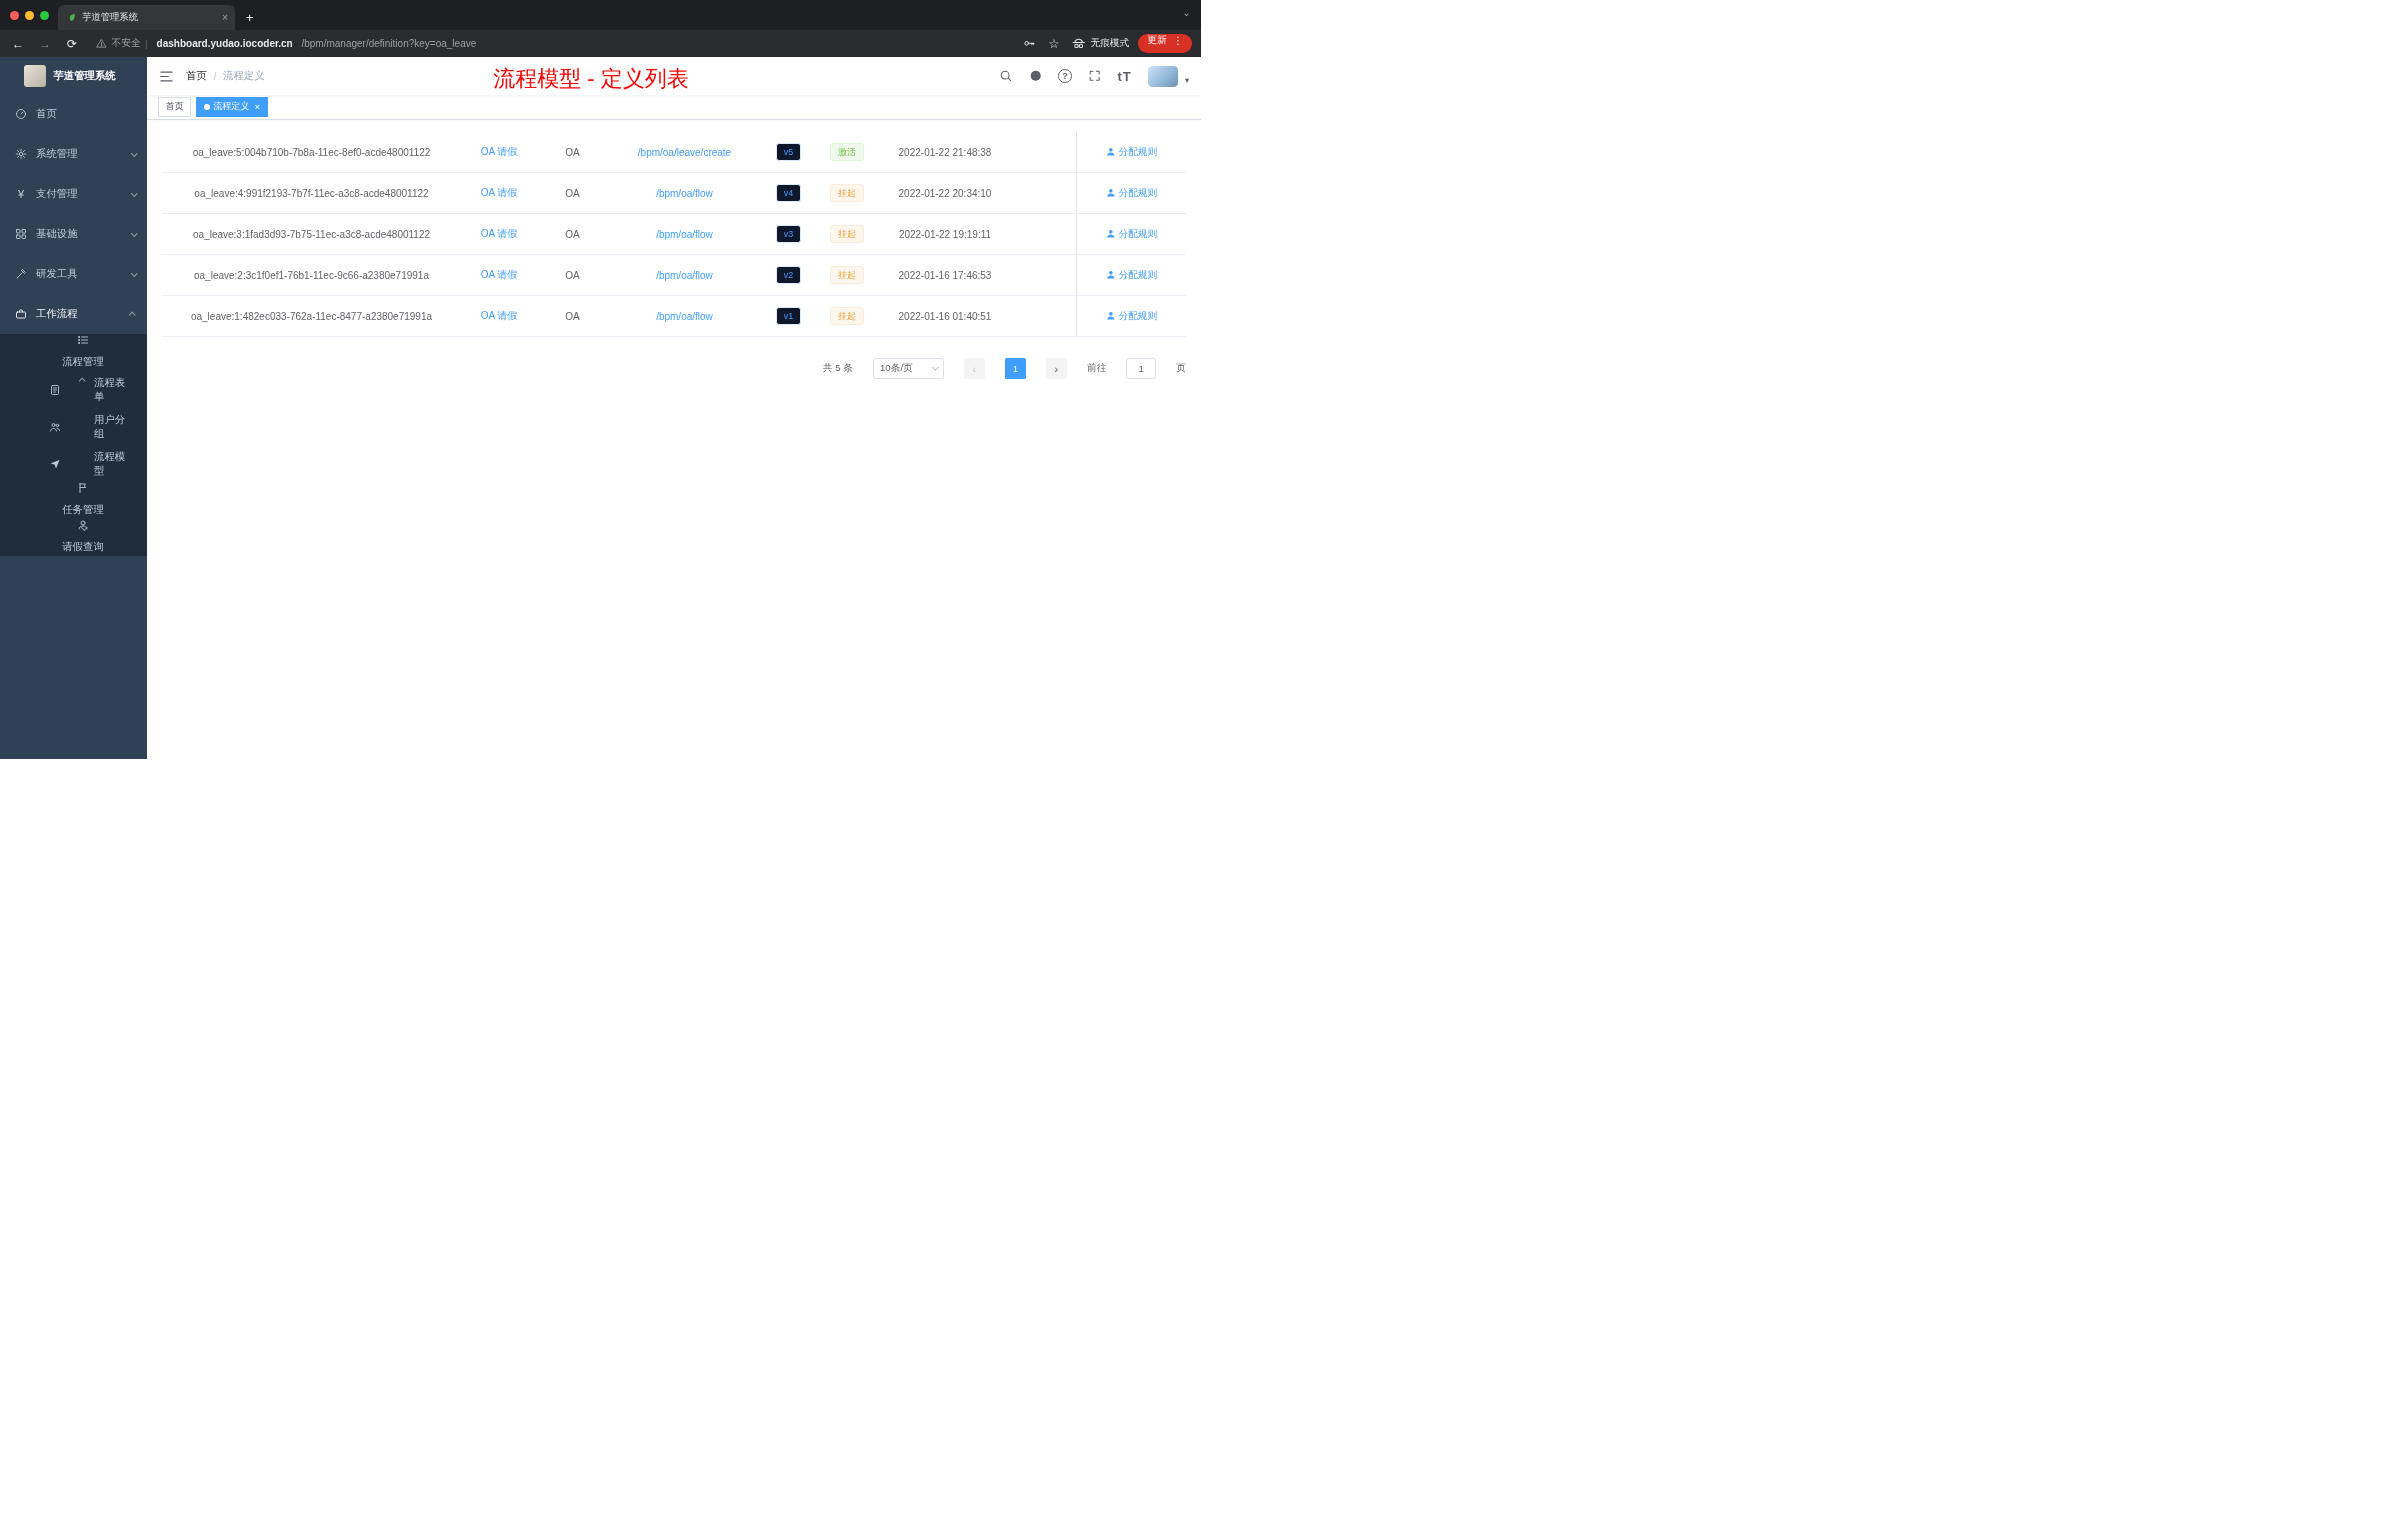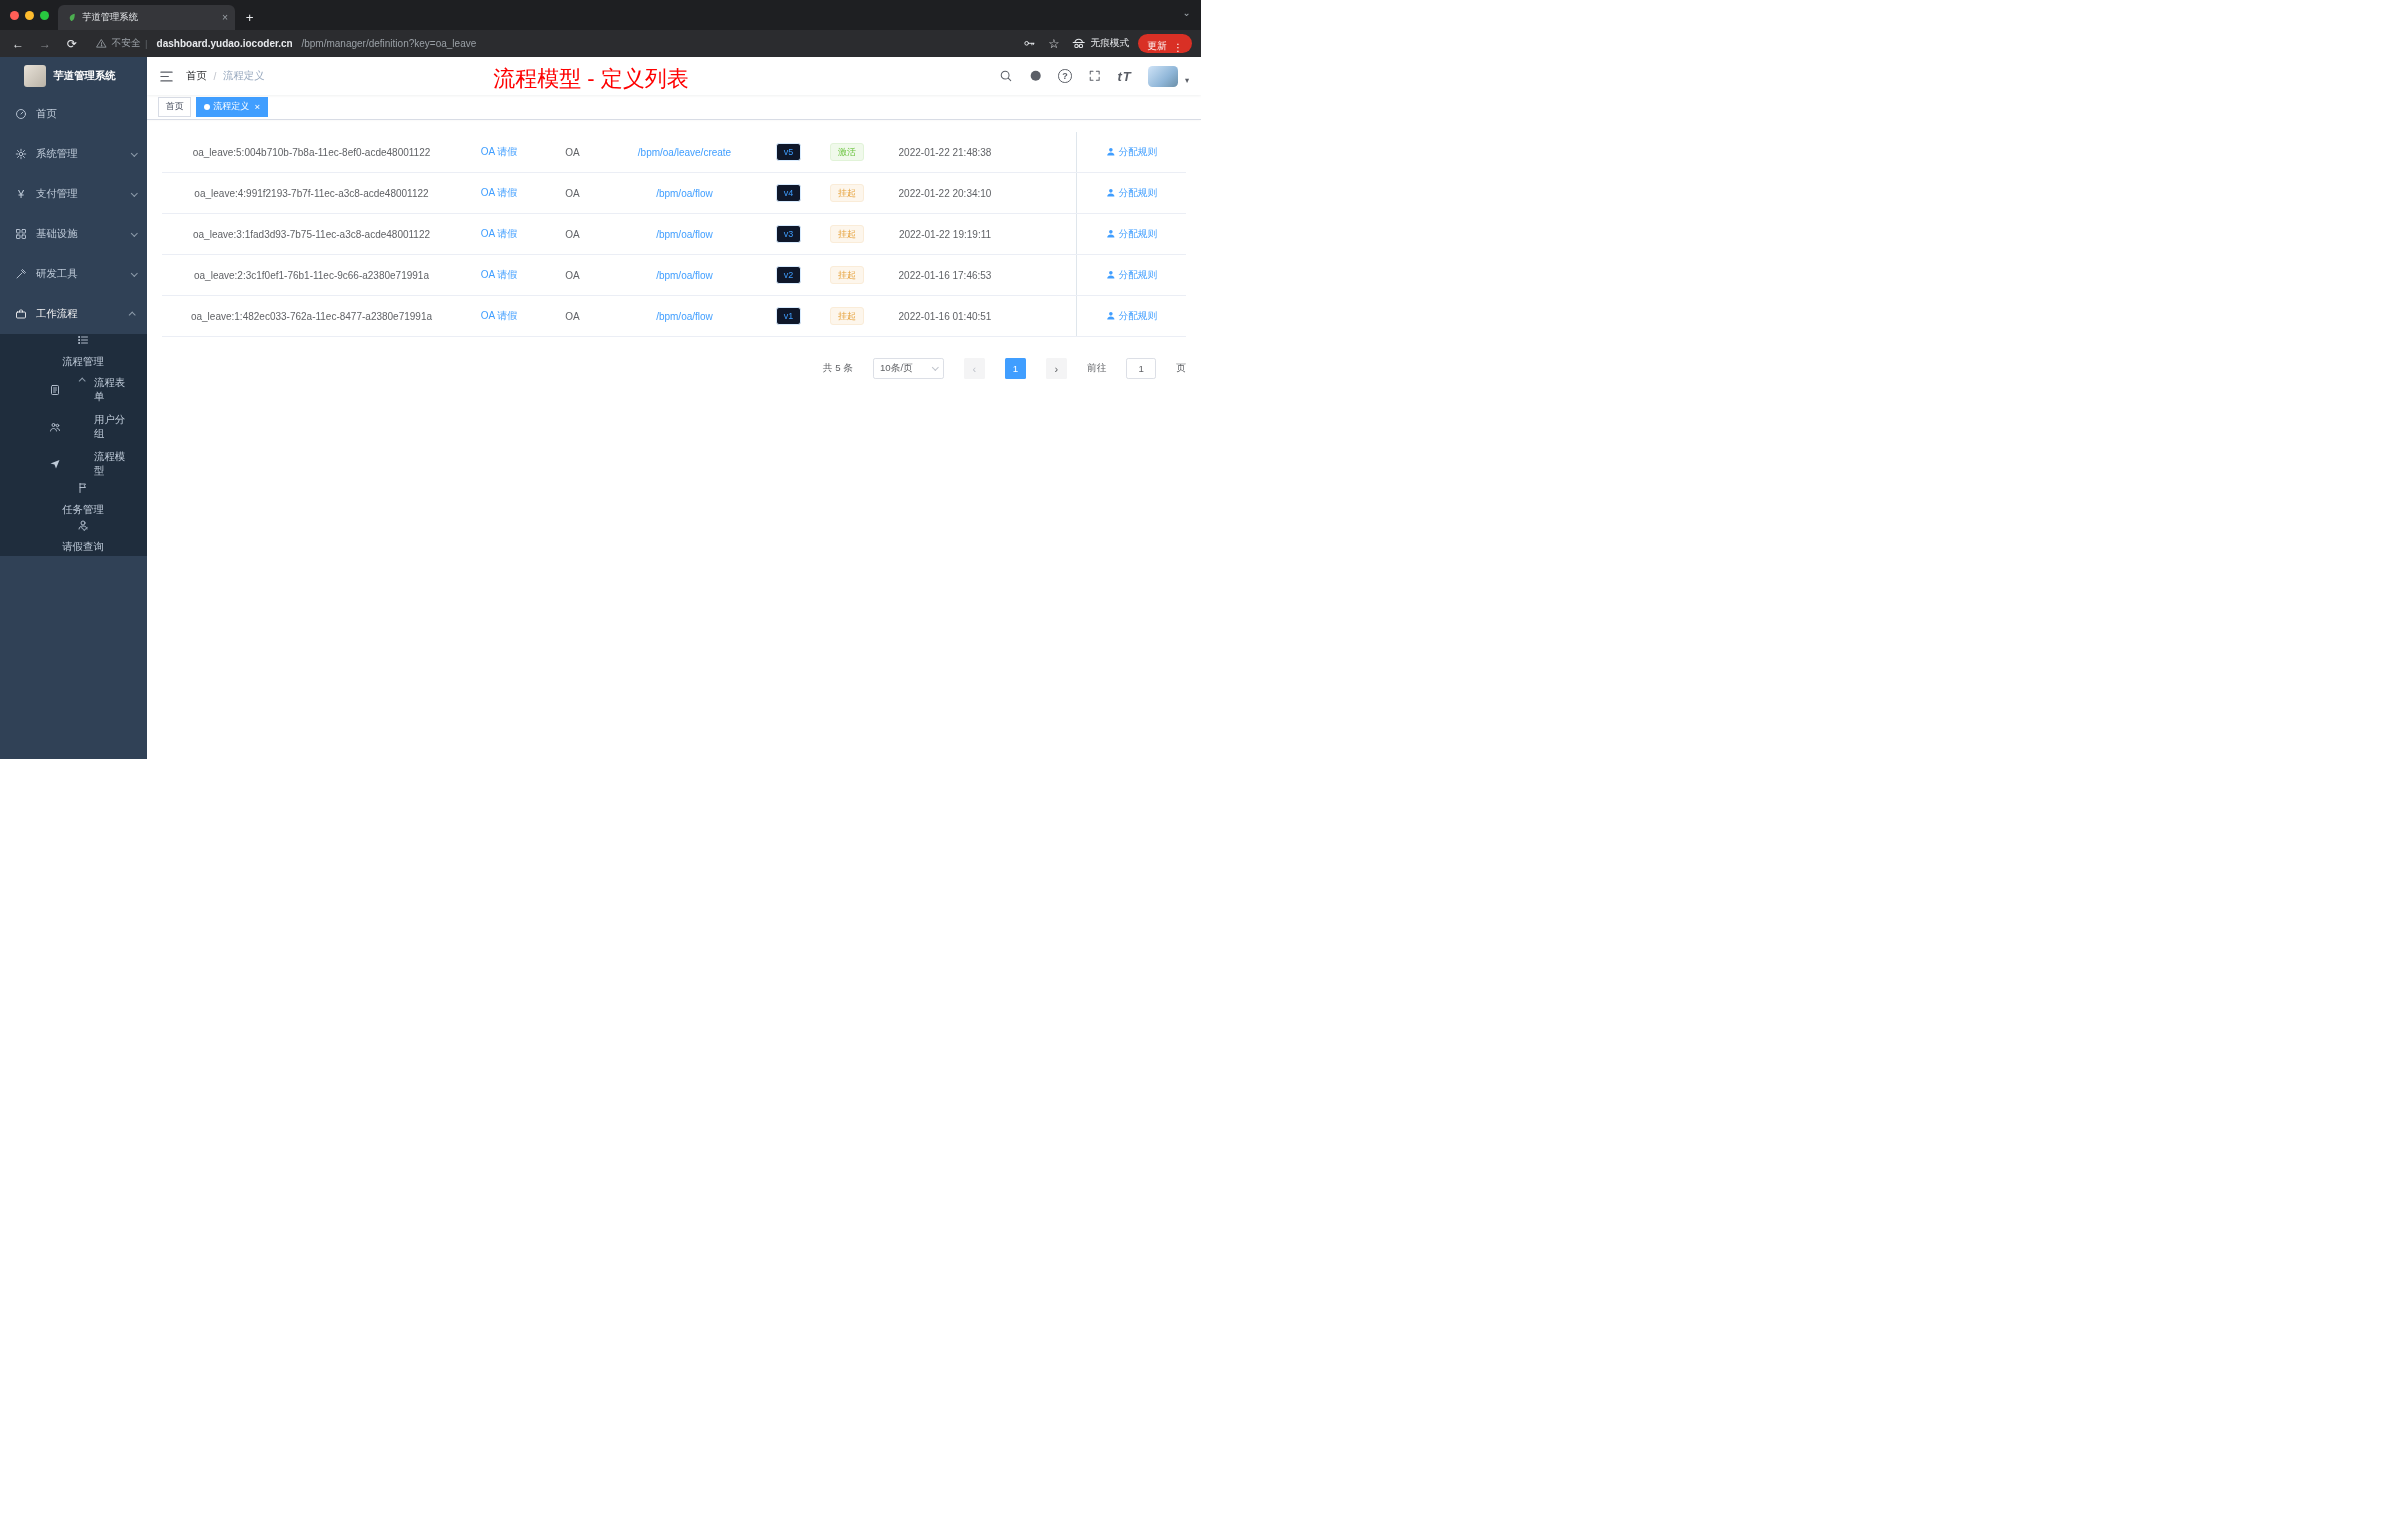--- a/index.html
+++ b/index.html
@@ -20,21 +20,21 @@
   .toolbar { height:27px; background:#2b2c2f; display:flex; align-items:center; padding:0 9px; gap:9px; color:#e8eaed; }
   .nav-glyph { font-size:12px; color:#e8eaed; width:18px; text-align:center; }
   .nav-glyph.dim { color:#8a8d91; }
   .security { display:flex; align-items:center; gap:4.5px; color:#9aa0a6; font-size:9.7px; margin-left:6px; }
   .url-divider { color:#5f6368; font-size:9.7px; }
   .url-host { color:#e8eaed; font-size:10px; font-weight:bold; }
   .url-path { color:#9aa0a6; font-size:10px; margin-left:0.7px; }
   .toolbar .spacer { flex:1; }
   .incog { display:flex; align-items:center; gap:5.2px; font-size:9.7px; color:#e8eaed; }
   .update-pill { background:#d93025; color:#fff; border-radius:10.4px; height:19.3px;
-    display:flex; align-items:flex-end; gap:6px; padding:0 9px; font-size:9.7px; }
+    display:flex; align-items:flex-start; gap:6px; padding:0 9px; font-size:9.7px; }
   .update-pill .dots { font-size:10.4px; }
 
   
   .app { display:flex; height:702px; }
   .sidebar { width:147px; background:#304156; color:#bfcbd9; flex:none; }
   .logo { height:37px; display:flex; align-items:center; gap:7.4px; padding-left:24px; }
   .logo-avatar { width:22px; height:22px; border-radius:3px;
     background:linear-gradient(135deg,#e8e2d8,#b9b2a6); flex:none; }
   .logo-title { color:#fff; font-size:10.4px; font-weight:bold; }
   .m-item { height:40px; display:flex; align-items:center; gap:9px; padding:0 12px 0 15px;
@@ -61,21 +61,21 @@
   .crumb-home { color:#303133; }
   .crumb-sep { color:#c0c4cc; }
   .crumb-cur { color:#97a8be; }
   .page-title { position:absolute; left:444px; transform:translateX(-50%); top:7.4px;
     color:#fe0000; font-size:22px; font-weight:400; white-space:nowrap; }
   .nav-right { margin-left:auto; display:flex; align-items:center; gap:16.3px; padding-right:12px; color:#5a5e66; }
   .nav-right .ic { width:13.4px; height:13.4px; }
   .gh-ic { width:13.4px; height:13.4px; fill:currentColor; }
   .q-circle { width:13.4px; height:13.4px; border:1.2px solid #5a5e66; border-radius:50%;
     font-size:9px; display:flex; align-items:center; justify-content:center; font-weight:bold; }
-  .tT { font-size:13px; font-weight:bold; letter-spacing:0.7px;font-style:italic; }
+  .tT { font-size:13px; font-weight:bold; letter-spacing:0.7px; }
   .avatar { width:30px; height:21px; border-radius:4.5px;
     background:linear-gradient(135deg,#cfe3f7,#8fb6d8 60%,#6b8fa8); }
   .avatar-caret { color:#5a5e66; font-size:8.2px; margin-left:-9px; align-self:flex-end; padding-bottom:1.5px; }
 
   
   .tags-bar { height:25px; border-bottom:0.7px solid #d8dce5; box-shadow:0 0.7px 2.2px rgba(0,0,0,.04);
     display:flex; align-items:center; padding-left:11px; gap:4.5px; }
   .tag-item { height:19.3px; display:flex; align-items:center; gap:3.7px; padding:0 6.7px;
     border:0.7px solid #d8dce5; background:#fff; color:#495060; font-size:9px; cursor:pointer; }
   .tag-item.active { background:#409eff; border-color:#409eff; color:#fff; }

